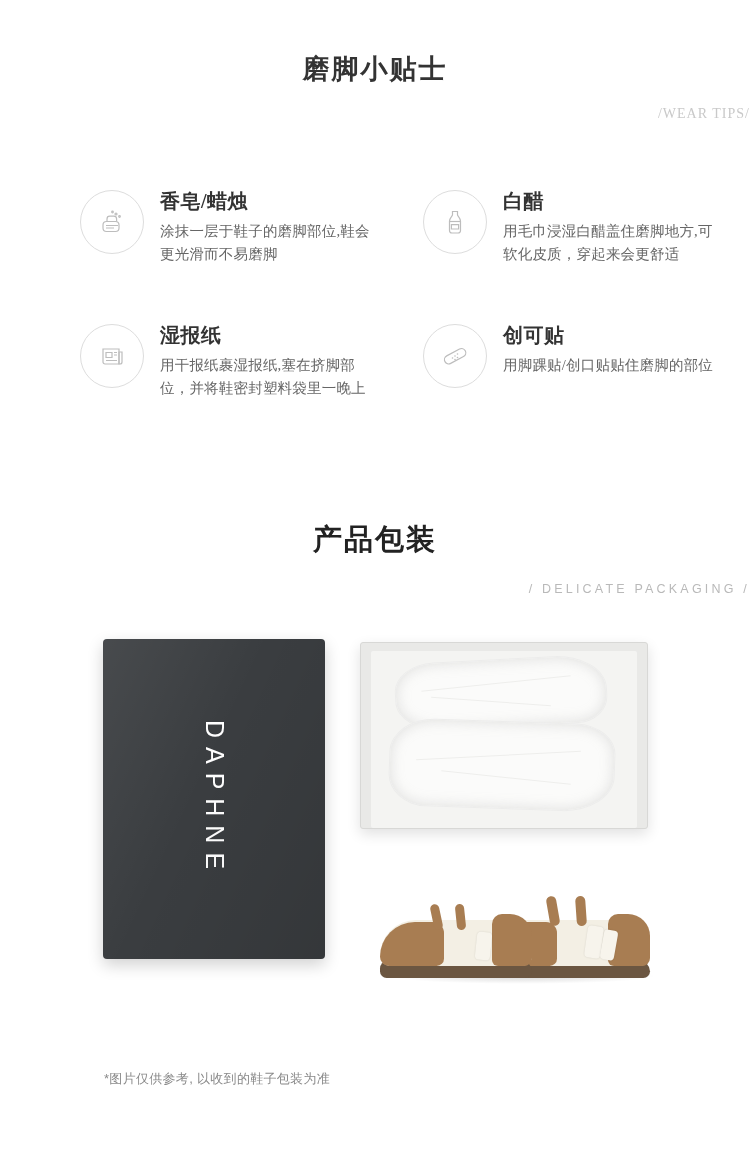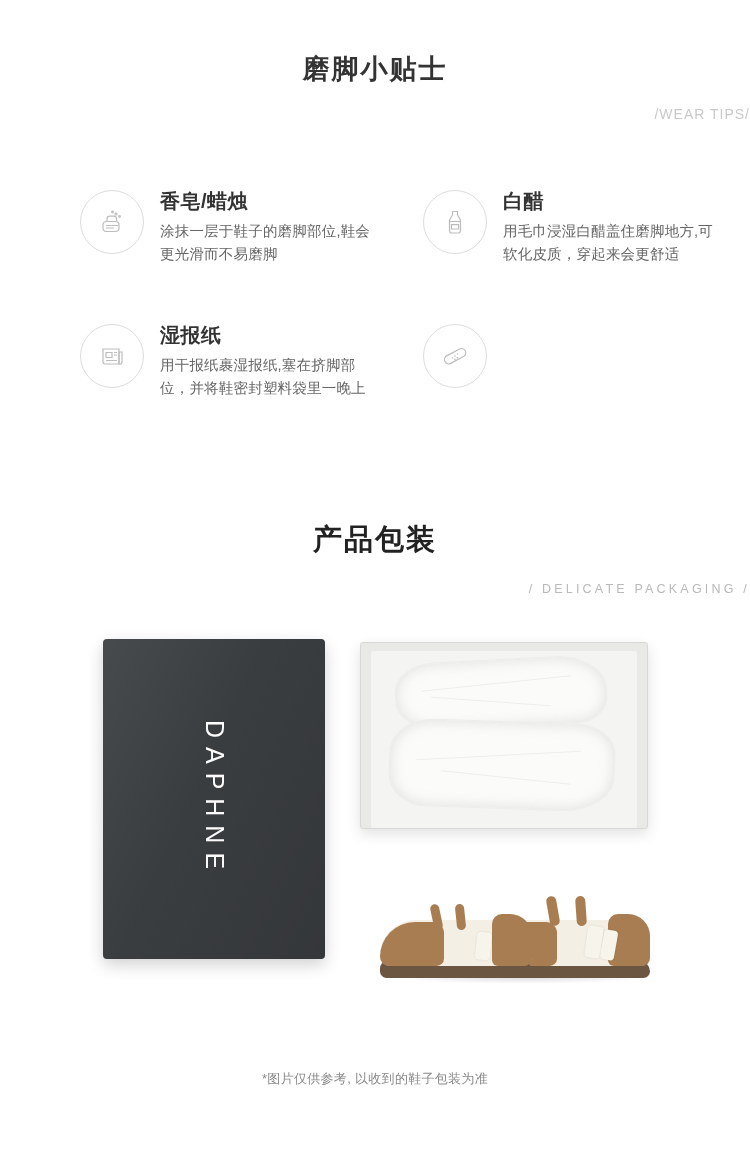--- a/index.html
+++ b/index.html
@@ -12,20 +12,21 @@
     height: 1171px;
     font-family: "Liberation Sans", sans-serif;
     color: #333;
     position: relative;
     overflow: hidden;
   }
 
   
   .tips-section {
     padding-top: 52px;
+    font-family: Liberation Serif, serif;
   }
   .tips-title {
     text-align: center;
     font-size: 27px;
     font-weight: bold;
     color: #333333;
     letter-spacing: 2px;
     line-height: 34px;
   }
   .tips-subtitle {
@@ -249,21 +250,22 @@
   .shoe-shadow {
     position: absolute;
     left: 18px;
     bottom: 0;
     width: 268px;
     height: 16px;
     background: radial-gradient(ellipse at center, rgba(0,0,0,0.16) 0%, rgba(0,0,0,0) 70%);
   }
 
   .pack-note {
-    text-align: center;
+    text-align: left;
+    padding-left: 104px;
     font-size: 13px;
     color: #8a8a8a;
     margin-top: 6px;
     letter-spacing: 0.3px;
   }
 </style>
 </head>
 <body>
 
 <section class="tips-section">
@@ -323,20 +325,24 @@
         <svg width="34" height="34" viewBox="0 0 34 34" fill="none" stroke="#bdbdbd" stroke-width="1.2">
           <rect x="5.5" y="13" width="23" height="8.5" rx="4.25" transform="rotate(-28 17 17)"></rect>
           <path d="M13.6 11.4l7 7.2" transform="rotate(0 17 17)" stroke="none"></path>
           <circle cx="14.5" cy="19" r="0.8" fill="#bdbdbd" stroke="none"></circle>
           <circle cx="17" cy="17" r="0.8" fill="#bdbdbd" stroke="none"></circle>
           <circle cx="19.5" cy="15" r="0.8" fill="#bdbdbd" stroke="none"></circle>
           <circle cx="17" cy="20.5" r="0.8" fill="#bdbdbd" stroke="none"></circle>
           <circle cx="19.5" cy="18.5" r="0.8" fill="#bdbdbd" stroke="none"></circle>
         </svg>
       </div>
+      <div class="tip-text">
+        <div class="tip-head">创可贴</div>
+        <div class="tip-body">用脚踝贴/创口贴贴住磨脚的部位</div>
+      </div>
     </div>
 
   </div>
 </section>
 
 <section class="pack-section">
   <div class="pack-title">产品包装</div>
   <div class="pack-subtitle">/ DELICATE PACKAGING /</div>
 
   <div class="pack-stage">

